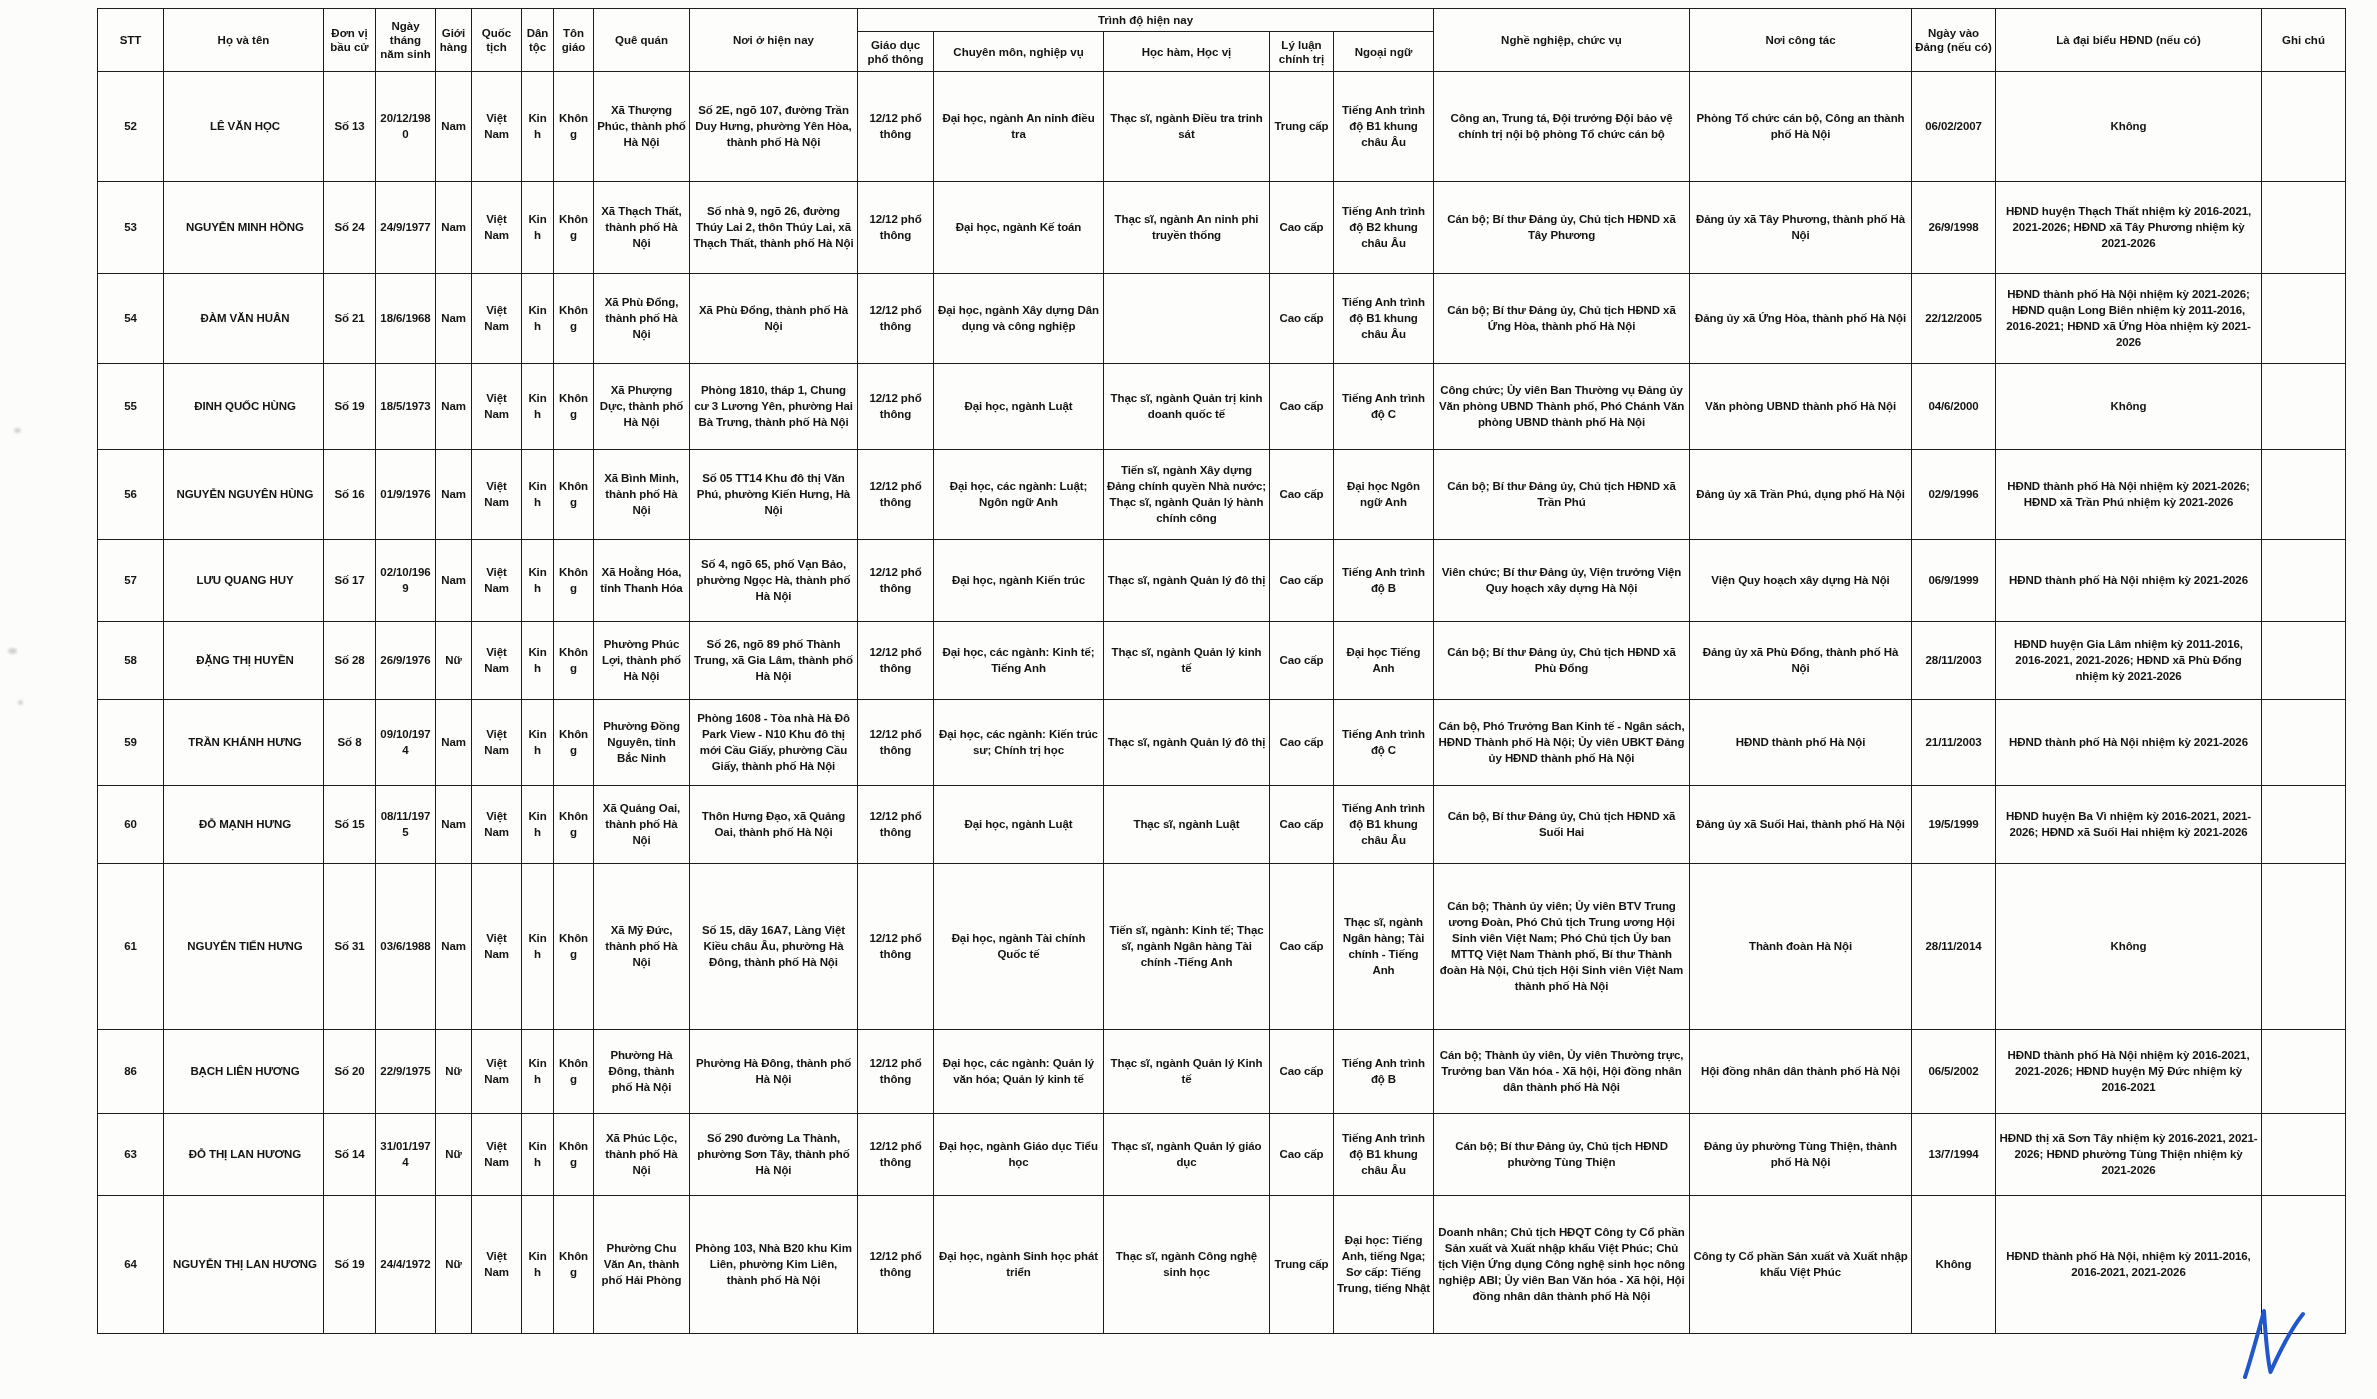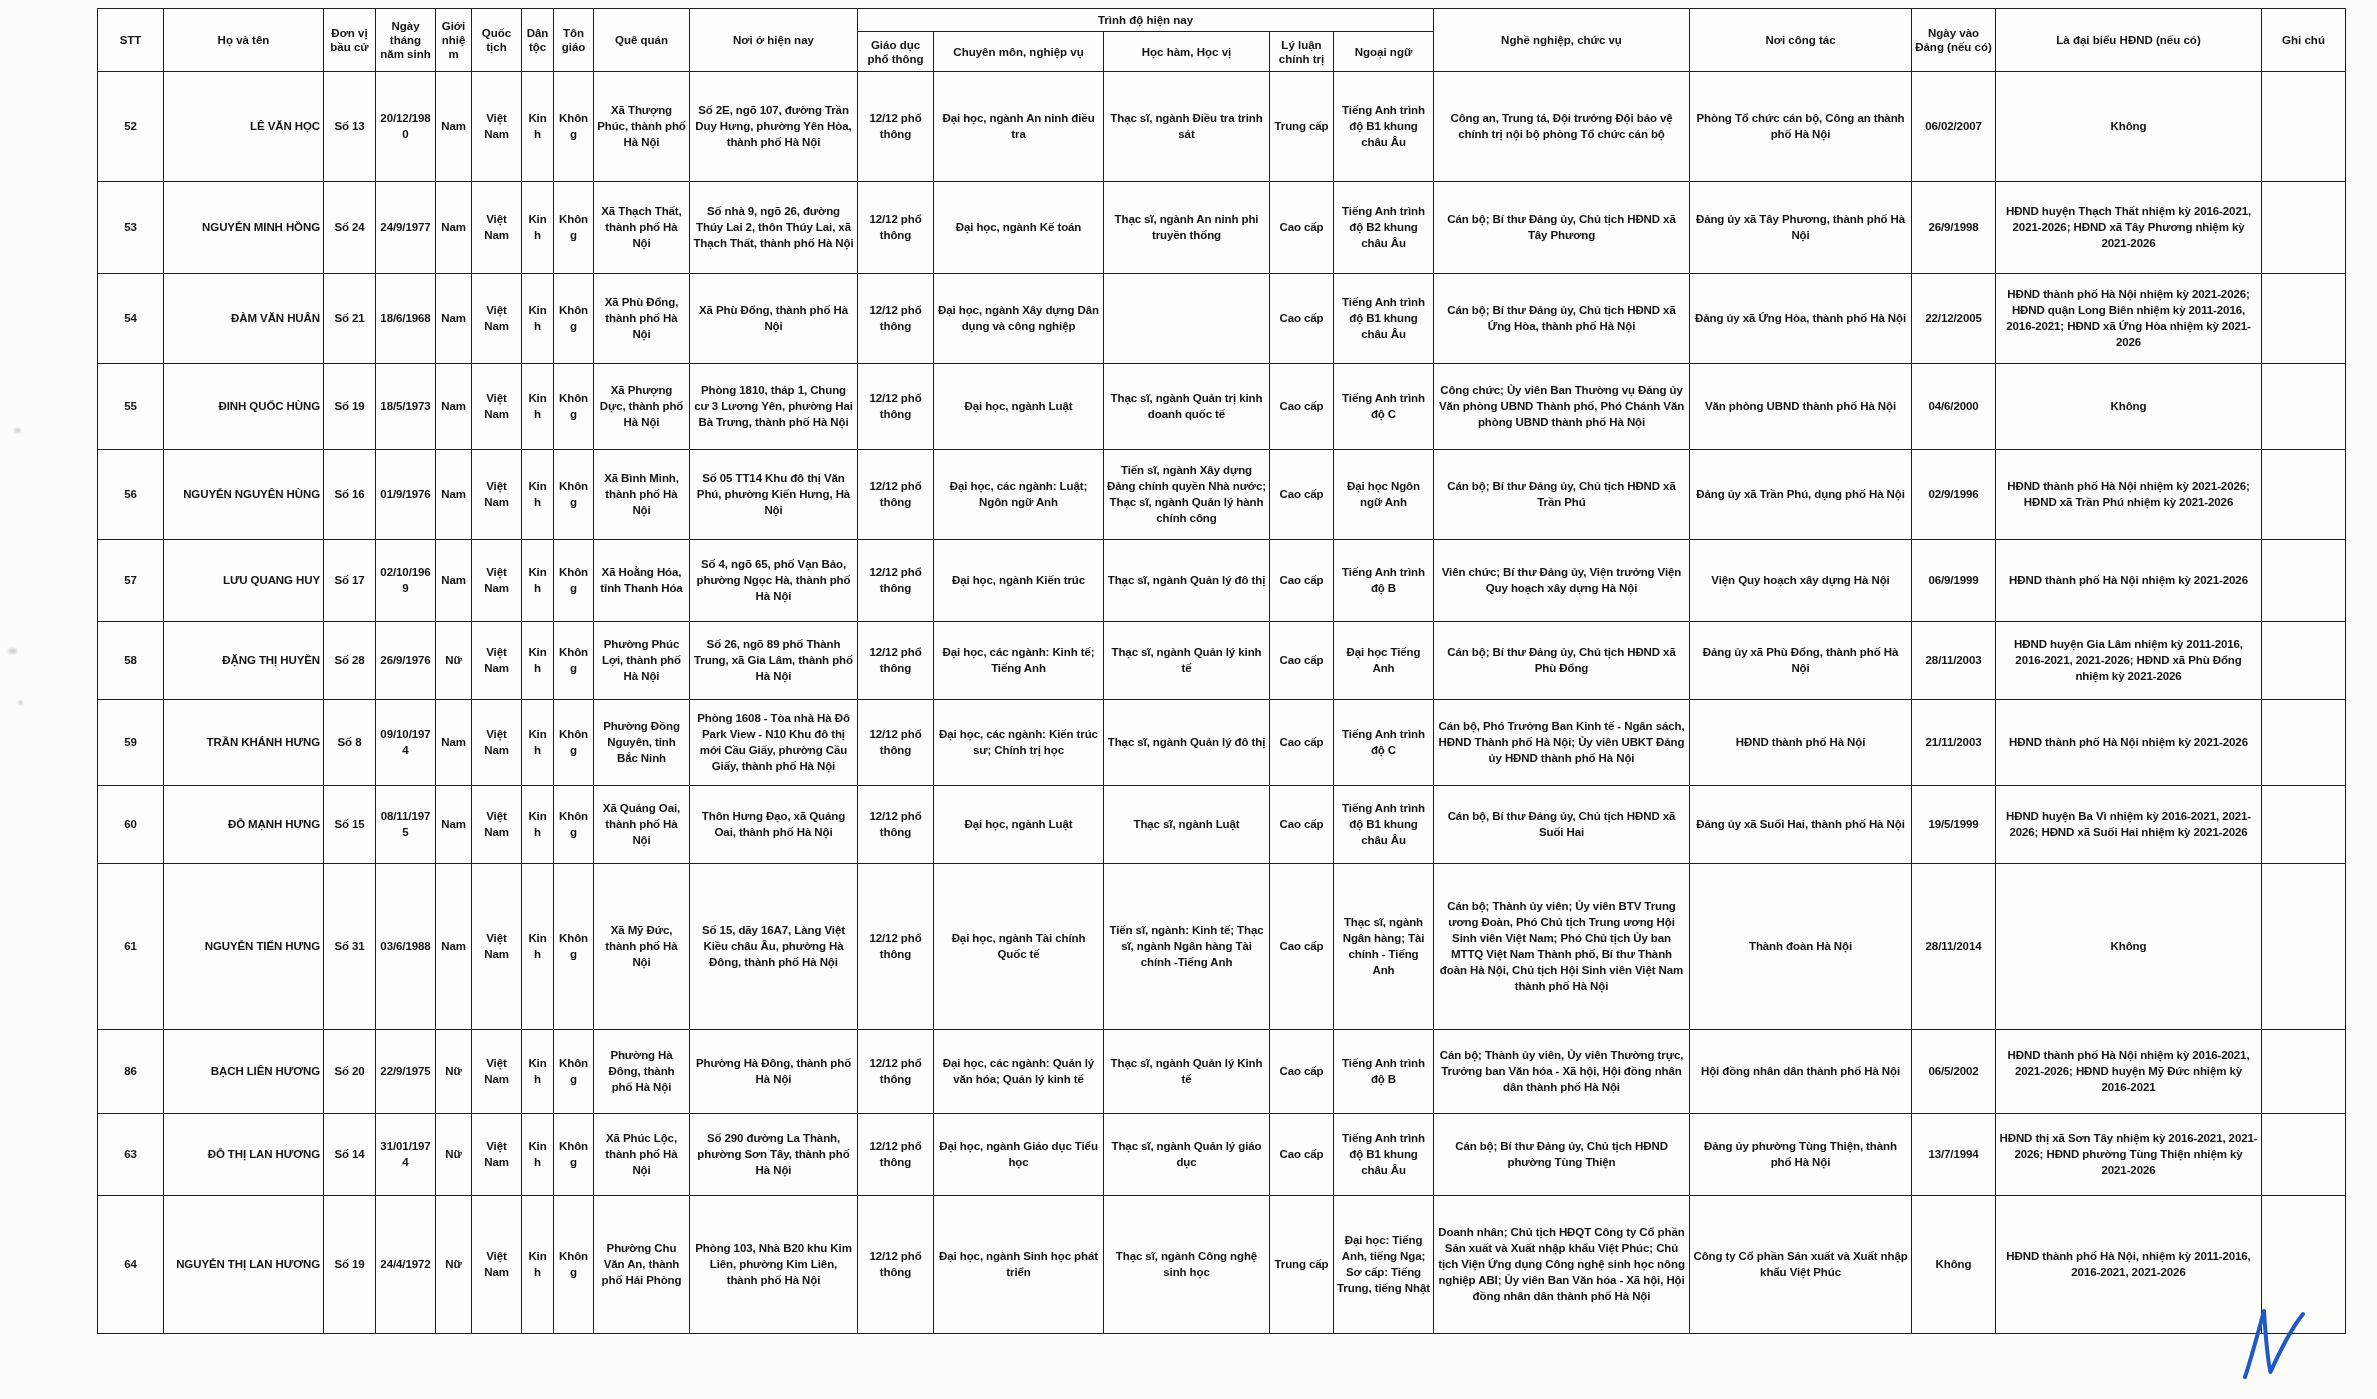--- a/index.html
+++ b/index.html
@@ -27,21 +27,21 @@
   }
   table.roster th{
     font-size:11.5px;font-weight:700;line-height:1.25;
   }
   table.roster thead tr.h-top{height:18px;}
   table.roster thead tr.h-sub{height:40px;}
   table.roster td{
     font-size:11.5px;font-weight:600;line-height:1.38;
     letter-spacing:-0.1px;
   }
-  table.roster td:nth-child(2){text-align:right;padding-left:6px;}
+  table.roster td:nth-child(2){text-align:center;padding-left:6px;}
   
   tbody tr:nth-child(1){height:110px;}
   tbody tr:nth-child(2){height:92px;}
   tbody tr:nth-child(3){height:90px;}
   tbody tr:nth-child(4){height:86px;}
   tbody tr:nth-child(5){height:90px;}
   tbody tr:nth-child(6){height:82px;}
   tbody tr:nth-child(7){height:78px;}
   tbody tr:nth-child(8){height:86px;}
   tbody tr:nth-child(9){height:78px;}
@@ -88,21 +88,21 @@
         <col style="width: 84px;">
         <col style="width: 266px;">
         <col style="width: 84px;">
       </colgroup>
     <thead>
       <tr class="h-top">
           <th rowspan="2">STT</th>
           <th rowspan="2">Họ và tên</th>
           <th rowspan="2">Đơn vị bầu cử</th>
           <th rowspan="2">Ngày tháng năm sinh</th>
-          <th rowspan="2">Giới nhiệm</th>
+          <th rowspan="2">Giới hàng</th>
           <th rowspan="2">Quốc tịch</th>
           <th rowspan="2">Dân tộc</th>
           <th rowspan="2">Tôn giáo</th>
           <th rowspan="2">Quê quán</th>
           <th rowspan="2">Nơi ở hiện nay</th>
           <th colspan="5">Trình độ hiện nay</th>
           <th rowspan="2">Nghề nghiệp, chức vụ</th>
           <th rowspan="2">Nơi công tác</th>
           <th rowspan="2">Ngày vào Đảng (nếu có)</th>
           <th rowspan="2">Là đại biểu HĐND (nếu có)</th>

